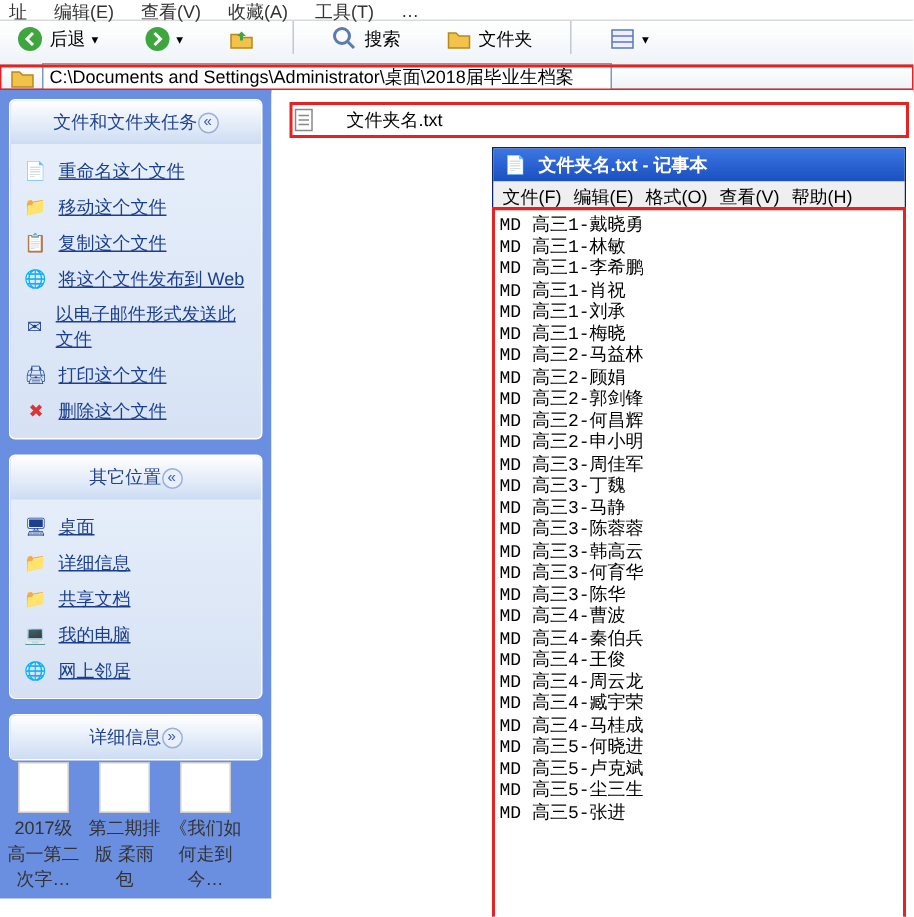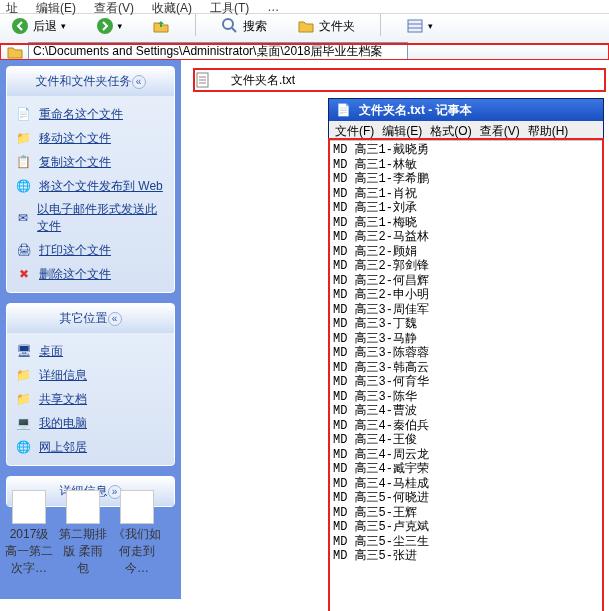--- a/index.html
+++ b/index.html
@@ -21,21 +21,21 @@
 .task{display:flex;align-items:center;gap:6px;padding:3px 0;color:#1b3f8f}
 .task .lbl{text-decoration:underline;cursor:pointer}
 .content{position:absolute;left:181px;right:0;top:0;bottom:0;background:#fff}
 .file-row{position:absolute;left:13px;top:9px;right:4px;height:22px;display:flex;align-items:center;gap:19px;background:#fff}
 .np{position:absolute;left:147px;top:38px;width:276px;height:535px;border:1px solid #0a246a}
 .np-title{height:22px;background:linear-gradient(#3b77e3,#1a4fc0);color:#fff;display:flex;align-items:center;gap:6px;padding:0 6px}
 .np-menu{height:20px;background:#efeff0;display:flex;align-items:flex-end;gap:8px;padding:0 6px;border-bottom:1px solid #c8c8c8}
 .np-body{height:calc(100% - 42px);background:#fff;padding:2px 4px;overflow:hidden}
 .np-body .line{white-space:pre;font-family:"SimSun","Courier New",monospace;line-height:14.5px}
 .np-red{position:absolute;left:147px;top:78px;width:276px;height:495px;border:2px solid #e62222;pointer-events:none}
-.desk{position:absolute;left:0;bottom:22px;width:166px;display:flex;gap:6px;justify-content:center}
+.desk{position:absolute;left:0;bottom:4px;width:166px;display:flex;gap:6px;justify-content:center}
 .desk-item{width:48px;text-align:center;color:#333}
 .desk-item .dicon{width:34px;height:34px;margin:0 auto 2px;background:#fff;border:1px solid #ccc}
 .folder-svg{fill:#f3c24a;stroke:#b58a1a}
 .go-svg{fill:#3fa53f}
 svg{display:block}
 </style>
 </head>
 <body>
 
 <div class="menus">
@@ -252,21 +252,20 @@
           <div class="line">MD 高三3-韩高云</div>
           <div class="line">MD 高三3-何育华</div>
           <div class="line">MD 高三3-陈华</div>
           <div class="line">MD 高三4-曹波</div>
           <div class="line">MD 高三4-秦伯兵</div>
           <div class="line">MD 高三4-王俊</div>
           <div class="line">MD 高三4-周云龙</div>
           <div class="line">MD 高三4-臧宇荣</div>
           <div class="line">MD 高三4-马桂成</div>
           <div class="line">MD 高三5-何晓进</div>
-          <div class="line">MD 高三5-王辉</div>
           <div class="line">MD 高三5-卢克斌</div>
           <div class="line">MD 高三5-尘三生</div>
           <div class="line">MD 高三5-张进</div>
         </div>
     </div>
     <div class="np-red"></div>
   </div>
 </div>
 
 </body></html>

